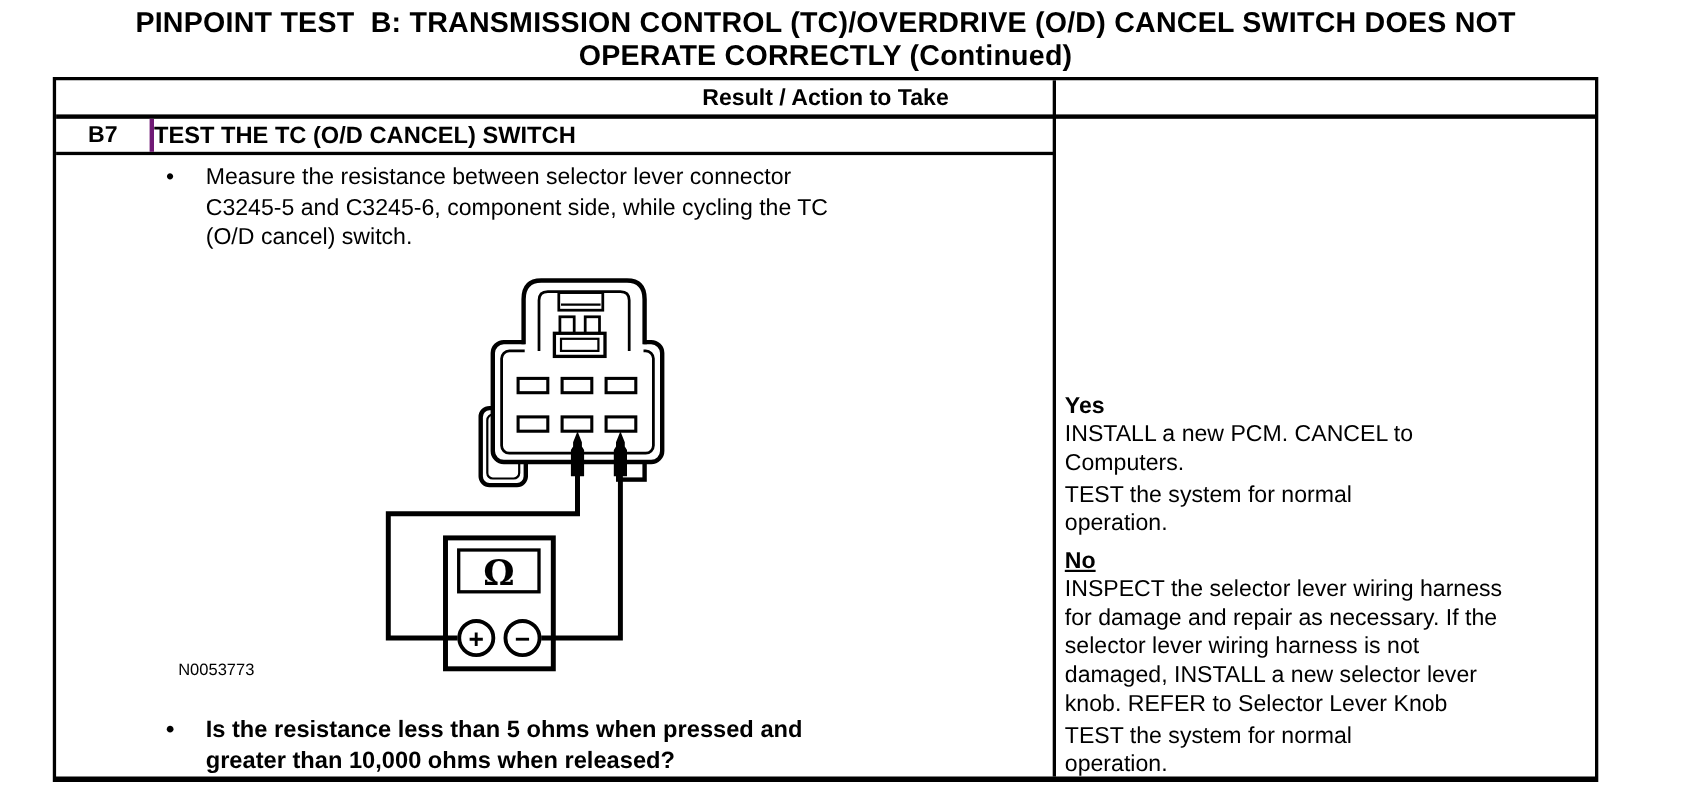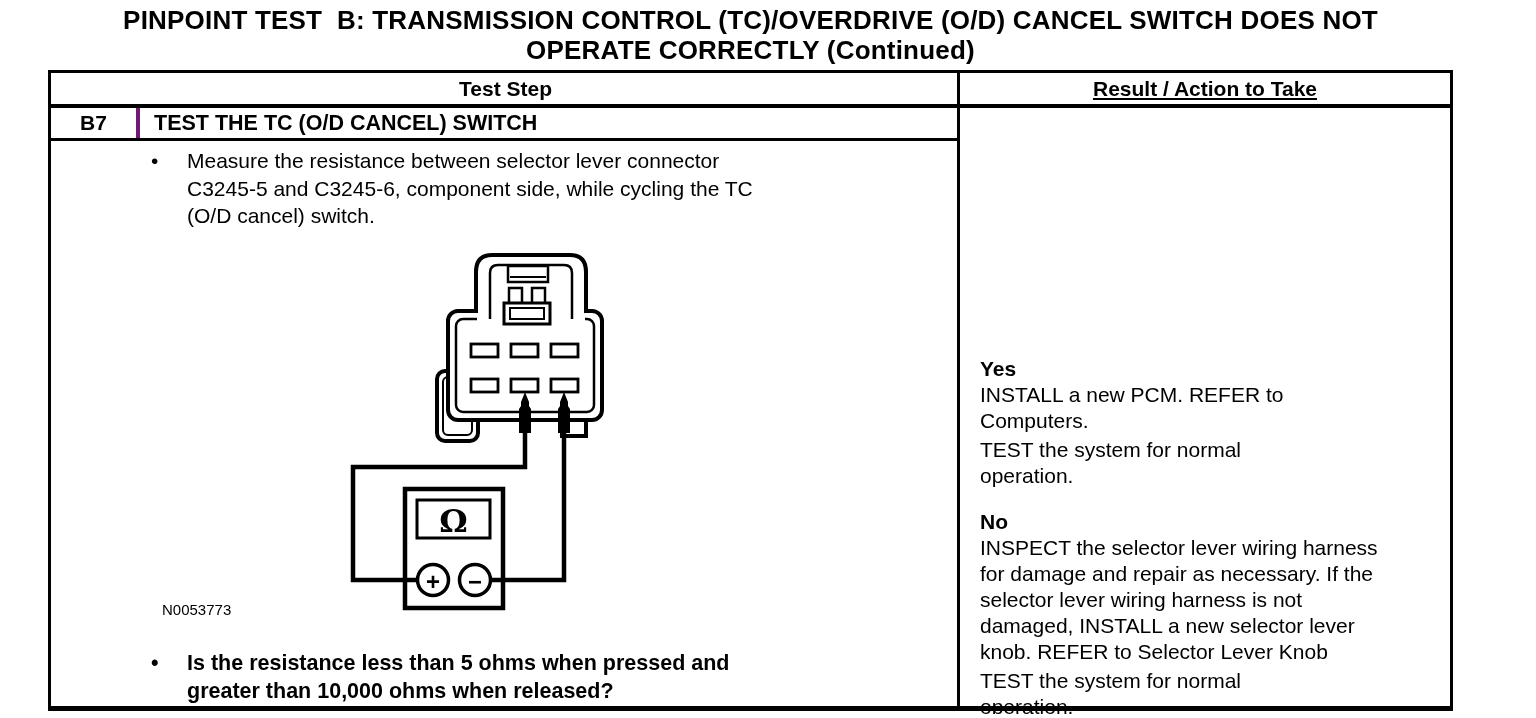--- a/index.html
+++ b/index.html
@@ -18,64 +18,63 @@
     border:3px solid #000; border-bottom-width:5px; background:#fff;
   }
   .col-divider { position:absolute; left:906px; top:0; bottom:0; width:3px; background:#000; }
 
   .thead {
     position:absolute; left:0; top:0; width:100%; height:35px;
     border-bottom:4px solid #000; display:flex;
     font-weight:bold; font-size:21px;
   }
   .th-left  { width:909px; display:flex; align-items:center; justify-content:center; }
-  .th-right { flex:1; display:flex; align-items:center; justify-content:center;text-decoration:underline; }
+  .th-right { flex:1; display:flex; align-items:center; justify-content:center; }
 
   .steprow {
     position:absolute; left:0; top:35px; width:909px; height:33px;
     border-bottom:3px solid #000; display:flex; font-weight:bold;
   }
   .step-id {
     width:89px; border-right:4px solid #701a75;
     display:flex; align-items:center; justify-content:center; font-size:21px;
   }
-  .step-title { flex:1; display:flex; align-items:center; padding-left:14px; font-size:21.5px; }
+  .step-title { flex:1; display:flex; align-items:center; font-size:21.5px; }
 
   .left-cell  { position:absolute; left:0; top:68px; width:906px; bottom:0; }
   .right-cell {
     position:absolute; left:909px; top:35px; right:0; bottom:0;
-    padding:248px 4px 0 20px; font-size:21px; line-height:26px;
+    padding:248px 4px 0 8px; font-size:21px; line-height:26px;
   }
 
   .bullet-row { position:absolute; display:flex; }
   .bullet-marker { width:40px; padding-left:4px; }
   .bullet-text { white-space:pre-line; flex:1; }
   #bullet1 { left:96px; top:6px; font-size:21px; line-height:27.5px; }
   #bullet2 { left:96px; top:509px; font-weight:bold; font-size:21.5px; line-height:27.5px; }
 
   .fig-label { position:absolute; left:111px; top:460px; font-size:15px;text-align:right; }
 
   .diagram-svg { position:absolute; left:289px; top:109px; }
 
   .ra-head { font-weight:bold; }
   .ra-para { white-space:pre-line; margin-bottom:3px; }
-  .mt { margin-top:20px; }
+  .mt { margin-top:8px;text-decoration:underline; }
 </style>
 </head>
 <body>
 
 <div class="page">
 
   <div class="doc-title">PINPOINT TEST&nbsp; B: TRANSMISSION CONTROL (TC)/OVERDRIVE (O/D) CANCEL SWITCH DOES NOT
 OPERATE CORRECTLY (Continued)</div>
 
   <div class="ptable">
 
     <div class="thead">
-      <div class="th-left">Test Step</div>
       <div class="th-right">Result / Action to Take</div>
     </div>
 
     <div class="col-divider"></div>
 
     <div class="steprow">
       <div class="step-id">B7</div>
       <div class="step-title">TEST THE TC (O/D CANCEL) SWITCH</div>
     </div>
 
@@ -138,21 +137,21 @@
       <div class="bullet-row" id="bullet2">
         <span class="bullet-marker">•</span>
         <span class="bullet-text">Is the resistance less than 5 ohms when pressed and
 greater than 10,000 ohms when released?</span>
       </div>
 
     </div>
 
     <div class="right-cell">
       <div class="ra-head">Yes</div>
-      <div class="ra-para">INSTALL a new PCM. REFER to
+      <div class="ra-para">INSTALL a new PCM. CANCEL to
 Computers.</div>
       <div class="ra-para">TEST the system for normal
 operation.</div>
       <div class="ra-head mt">No</div>
       <div class="ra-para">INSPECT the selector lever wiring harness
 for damage and repair as necessary. If the
 selector lever wiring harness is not
 damaged, INSTALL a new selector lever
 knob. REFER to Selector Lever Knob</div>
       <div class="ra-para">TEST the system for normal

